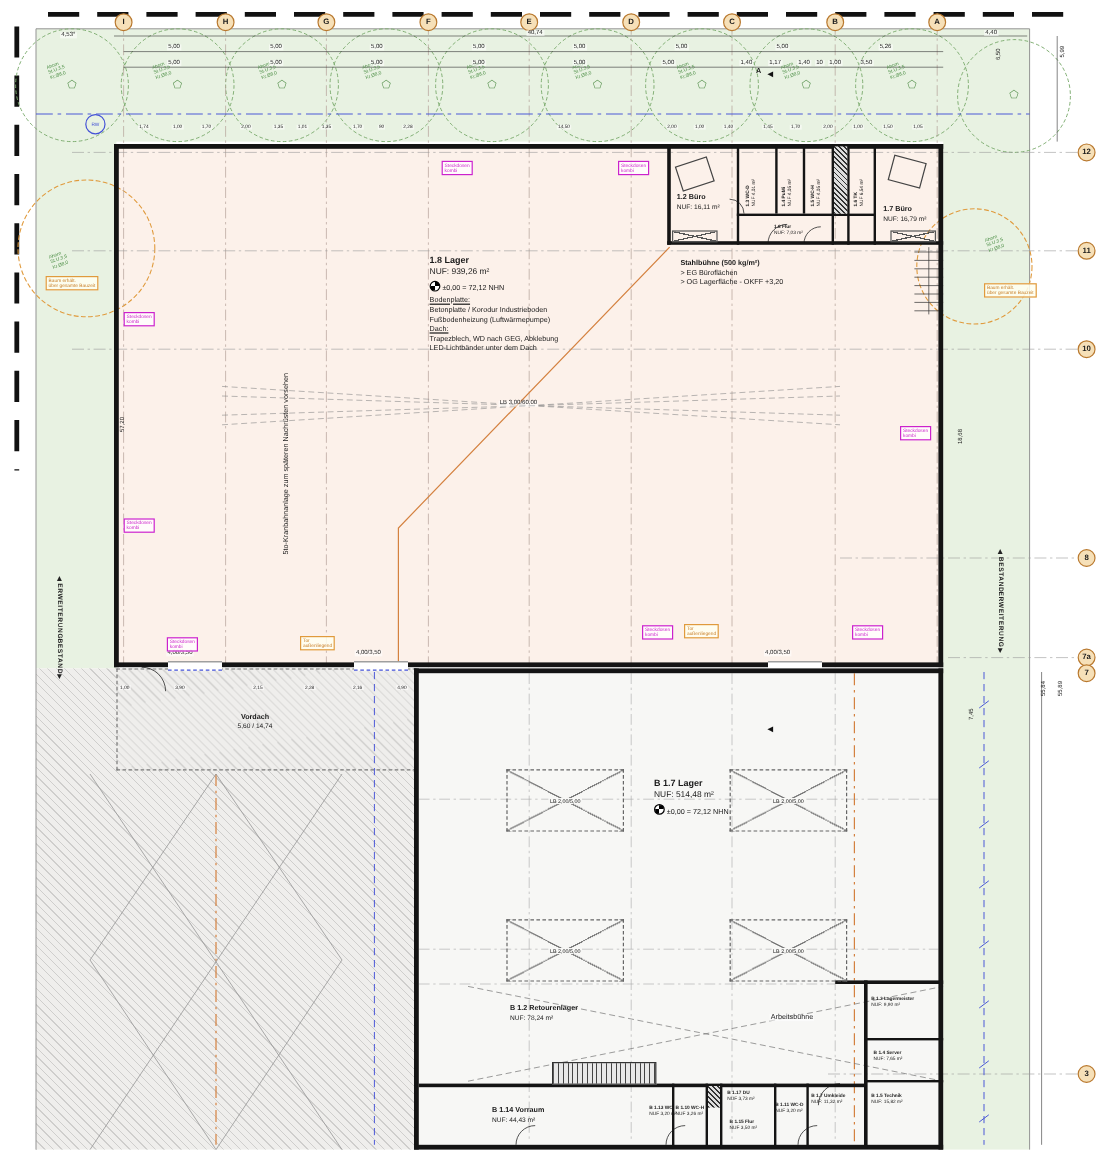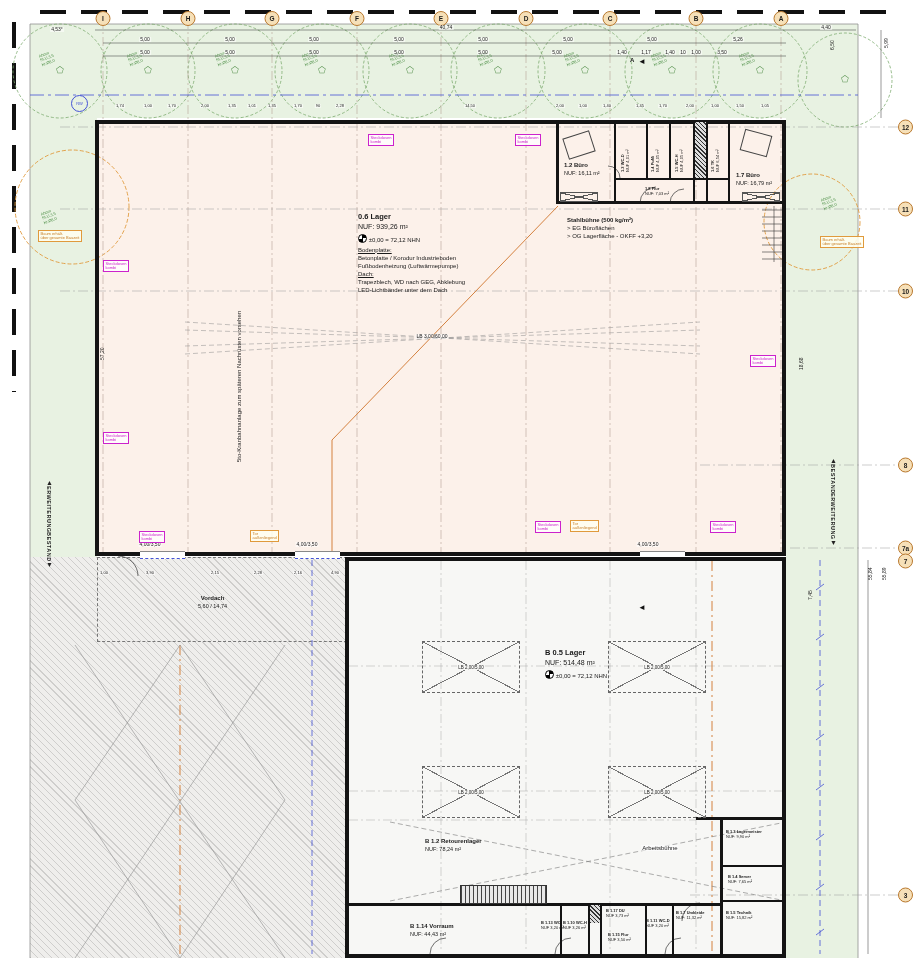--- a/index.html
+++ b/index.html
@@ -443,21 +443,21 @@
 
   <div class="ornote" style="position: absolute; left: 250px; top: 530px;">
       <span>Tor</span><br><span>außenliegend</span>
     </div>
       <div class="ornote" style="position: absolute; left: 570px; top: 520px;">
       <span>Tor</span><br><span>außenliegend</span>
     </div>
     </div>
 
   <div class="abs note" style="left:358px;top:212px;">
-    <div class="t">0.6 Lager</div>
+    <div class="t">1.8 Lager</div>
     <div class="a">NUF: 939,26 m²</div>
     <div style="margin:2px 0;"><span class="lvl"></span> <span>±0,00 = 72,12 NHN</span></div>
     <div class="u">Bodenplatte:</div>
     <div>Betonplatte / Korodur Industrieboden</div>
     <div>Fußbodenheizung (Luftwärmepumpe)</div>
     <div class="u">Dach:</div>
     <div>Trapezblech, WD nach GEG, Abklebung</div>
     <div>LED-Lichtbänder unter dem Dach</div>
   </div>
 
@@ -494,21 +494,21 @@
   <div class="roomlbl" style="left:736px;top:172px;">
     <div class="rname">1.7 Büro</div>
       <div class="rarea">NUF: 16,79 m²</div>
   </div>
   <div class="roomlbl tiny" style="left:645px;top:186px;">
     <div class="rname">1.8 Flur</div>
       <div class="rarea">NUF: 7,03 m²</div>
   </div>
 
   <div class="abs note" style="left:545px;top:648px;">
-    <div class="t">B 0.5 Lager</div>
+    <div class="t">B 1.7 Lager</div>
     <div class="a">NUF: 514,48 m²</div>
     <div style="margin-top:2px;"><span class="lvl"></span> <span>±0,00 = 72,12 NHN</span></div>
   </div>
   <div>
 
   <div class="lbbox" style="position: absolute; left: 422px; top: 641px;">
         <span>LB 2,00/5,00</span>
       </div>
       <div class="lbbox" style="position: absolute; left: 608px; top: 641px;">
         <span>LB 2,00/5,00</span>

